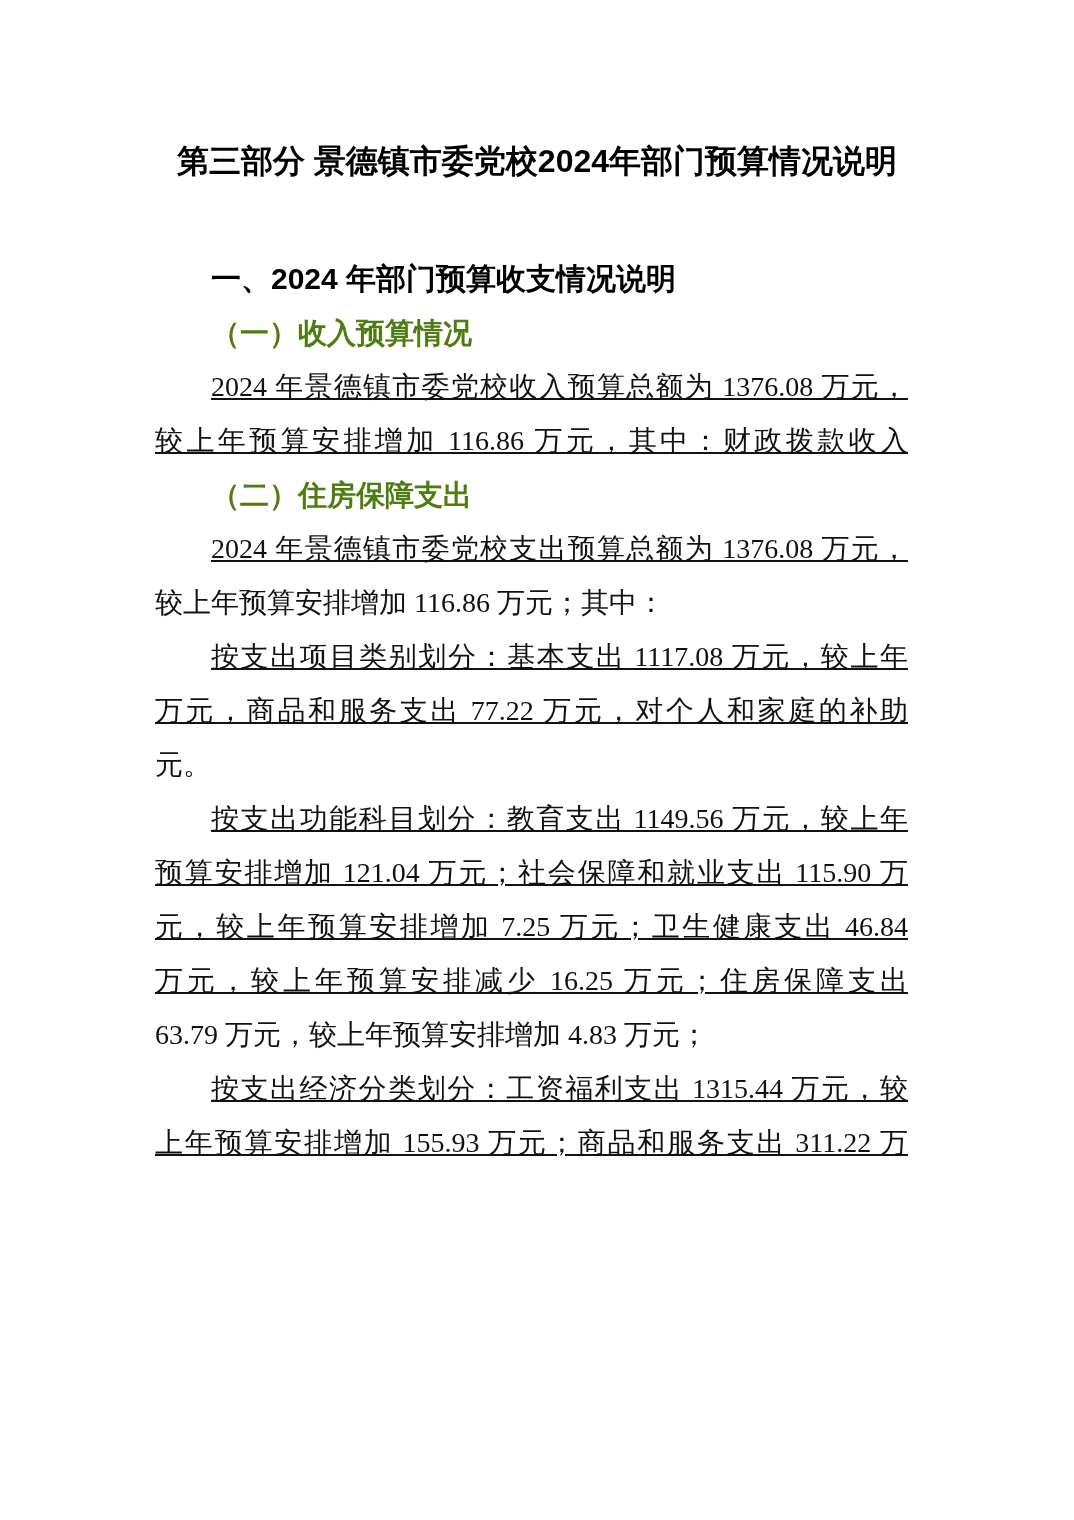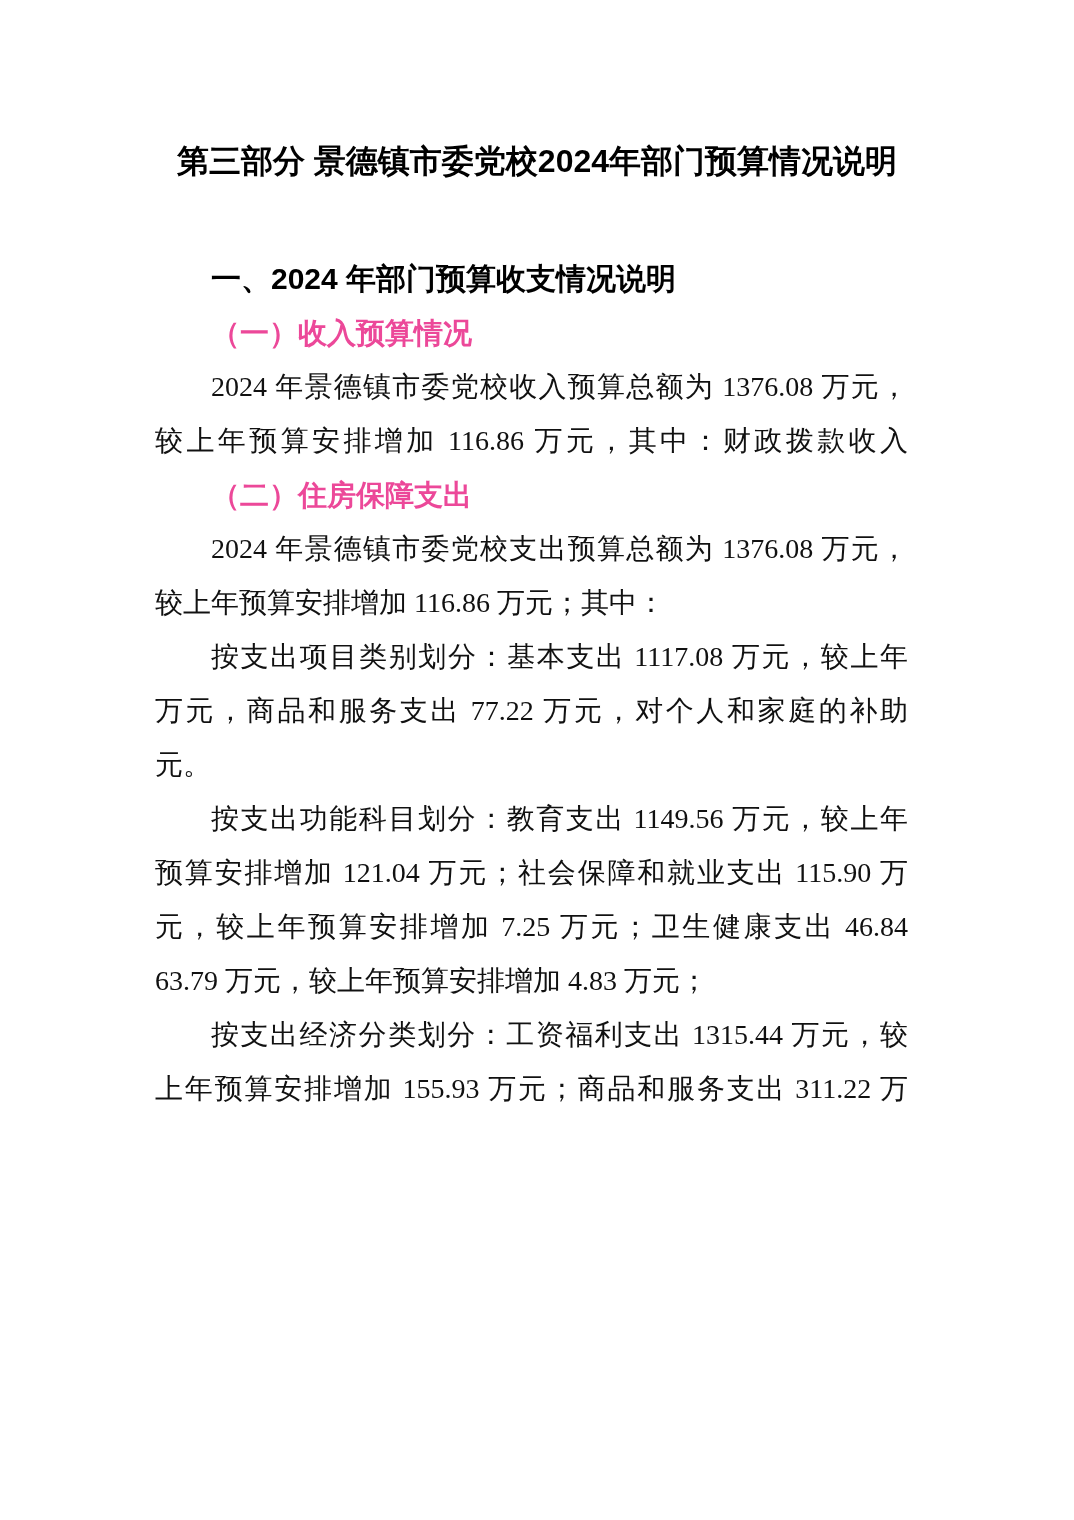--- a/index.html
+++ b/index.html
@@ -45,31 +45,32 @@
     font-size: 30px;
     text-indent: 56px;
     color: #000000;
     white-space: nowrap;
   }
   .h-sub {
     font-family: "Liberation Serif", serif;
     font-weight: bold;
     font-size: 29px;
     text-indent: 56px;
-    color: #ec4899;
+    color: #4d7c0f;
     white-space: nowrap;
   }
   .line {
     font-family: "Liberation Serif", serif;
     font-size: 28px;
     color: #111111;
   }
   .line.fill {
     text-align: justify;
     text-align-last: justify;
+    text-decoration: underline;
   }
   .line.indent {
     text-indent: 56px;
   }
 </style>
 </head>
 <body>
 
 <div class="page">
 
@@ -89,19 +90,20 @@
     <div class="row line fill indent">2024 年景德镇市委党校支出预算总额为 1376.08 万元，</div>
     <div class="row line">较上年预算安排增加 116.86 万元；其中：</div>
 
     <div class="row line fill indent">按支出项目类别划分：基本支出 1117.08 万元，较上年</div>
     <div class="row line fill">万元，商品和服务支出 77.22 万元，对个人和家庭的补助</div>
     <div class="row line">元。</div>
 
     <div class="row line fill indent">按支出功能科目划分：教育支出 1149.56 万元，较上年</div>
     <div class="row line fill">预算安排增加 121.04 万元；社会保障和就业支出 115.90 万</div>
     <div class="row line fill">元，较上年预算安排增加 7.25 万元；卫生健康支出 46.84</div>
+    <div class="row line fill">万元，较上年预算安排减少 16.25 万元；住房保障支出</div>
     <div class="row line">63.79 万元，较上年预算安排增加 4.83 万元；</div>
 
     <div class="row line fill indent">按支出经济分类划分：工资福利支出 1315.44 万元，较</div>
     <div class="row line fill">上年预算安排增加 155.93 万元；商品和服务支出 311.22 万</div>
 
   </div>
 </div>
 
 </body></html>

